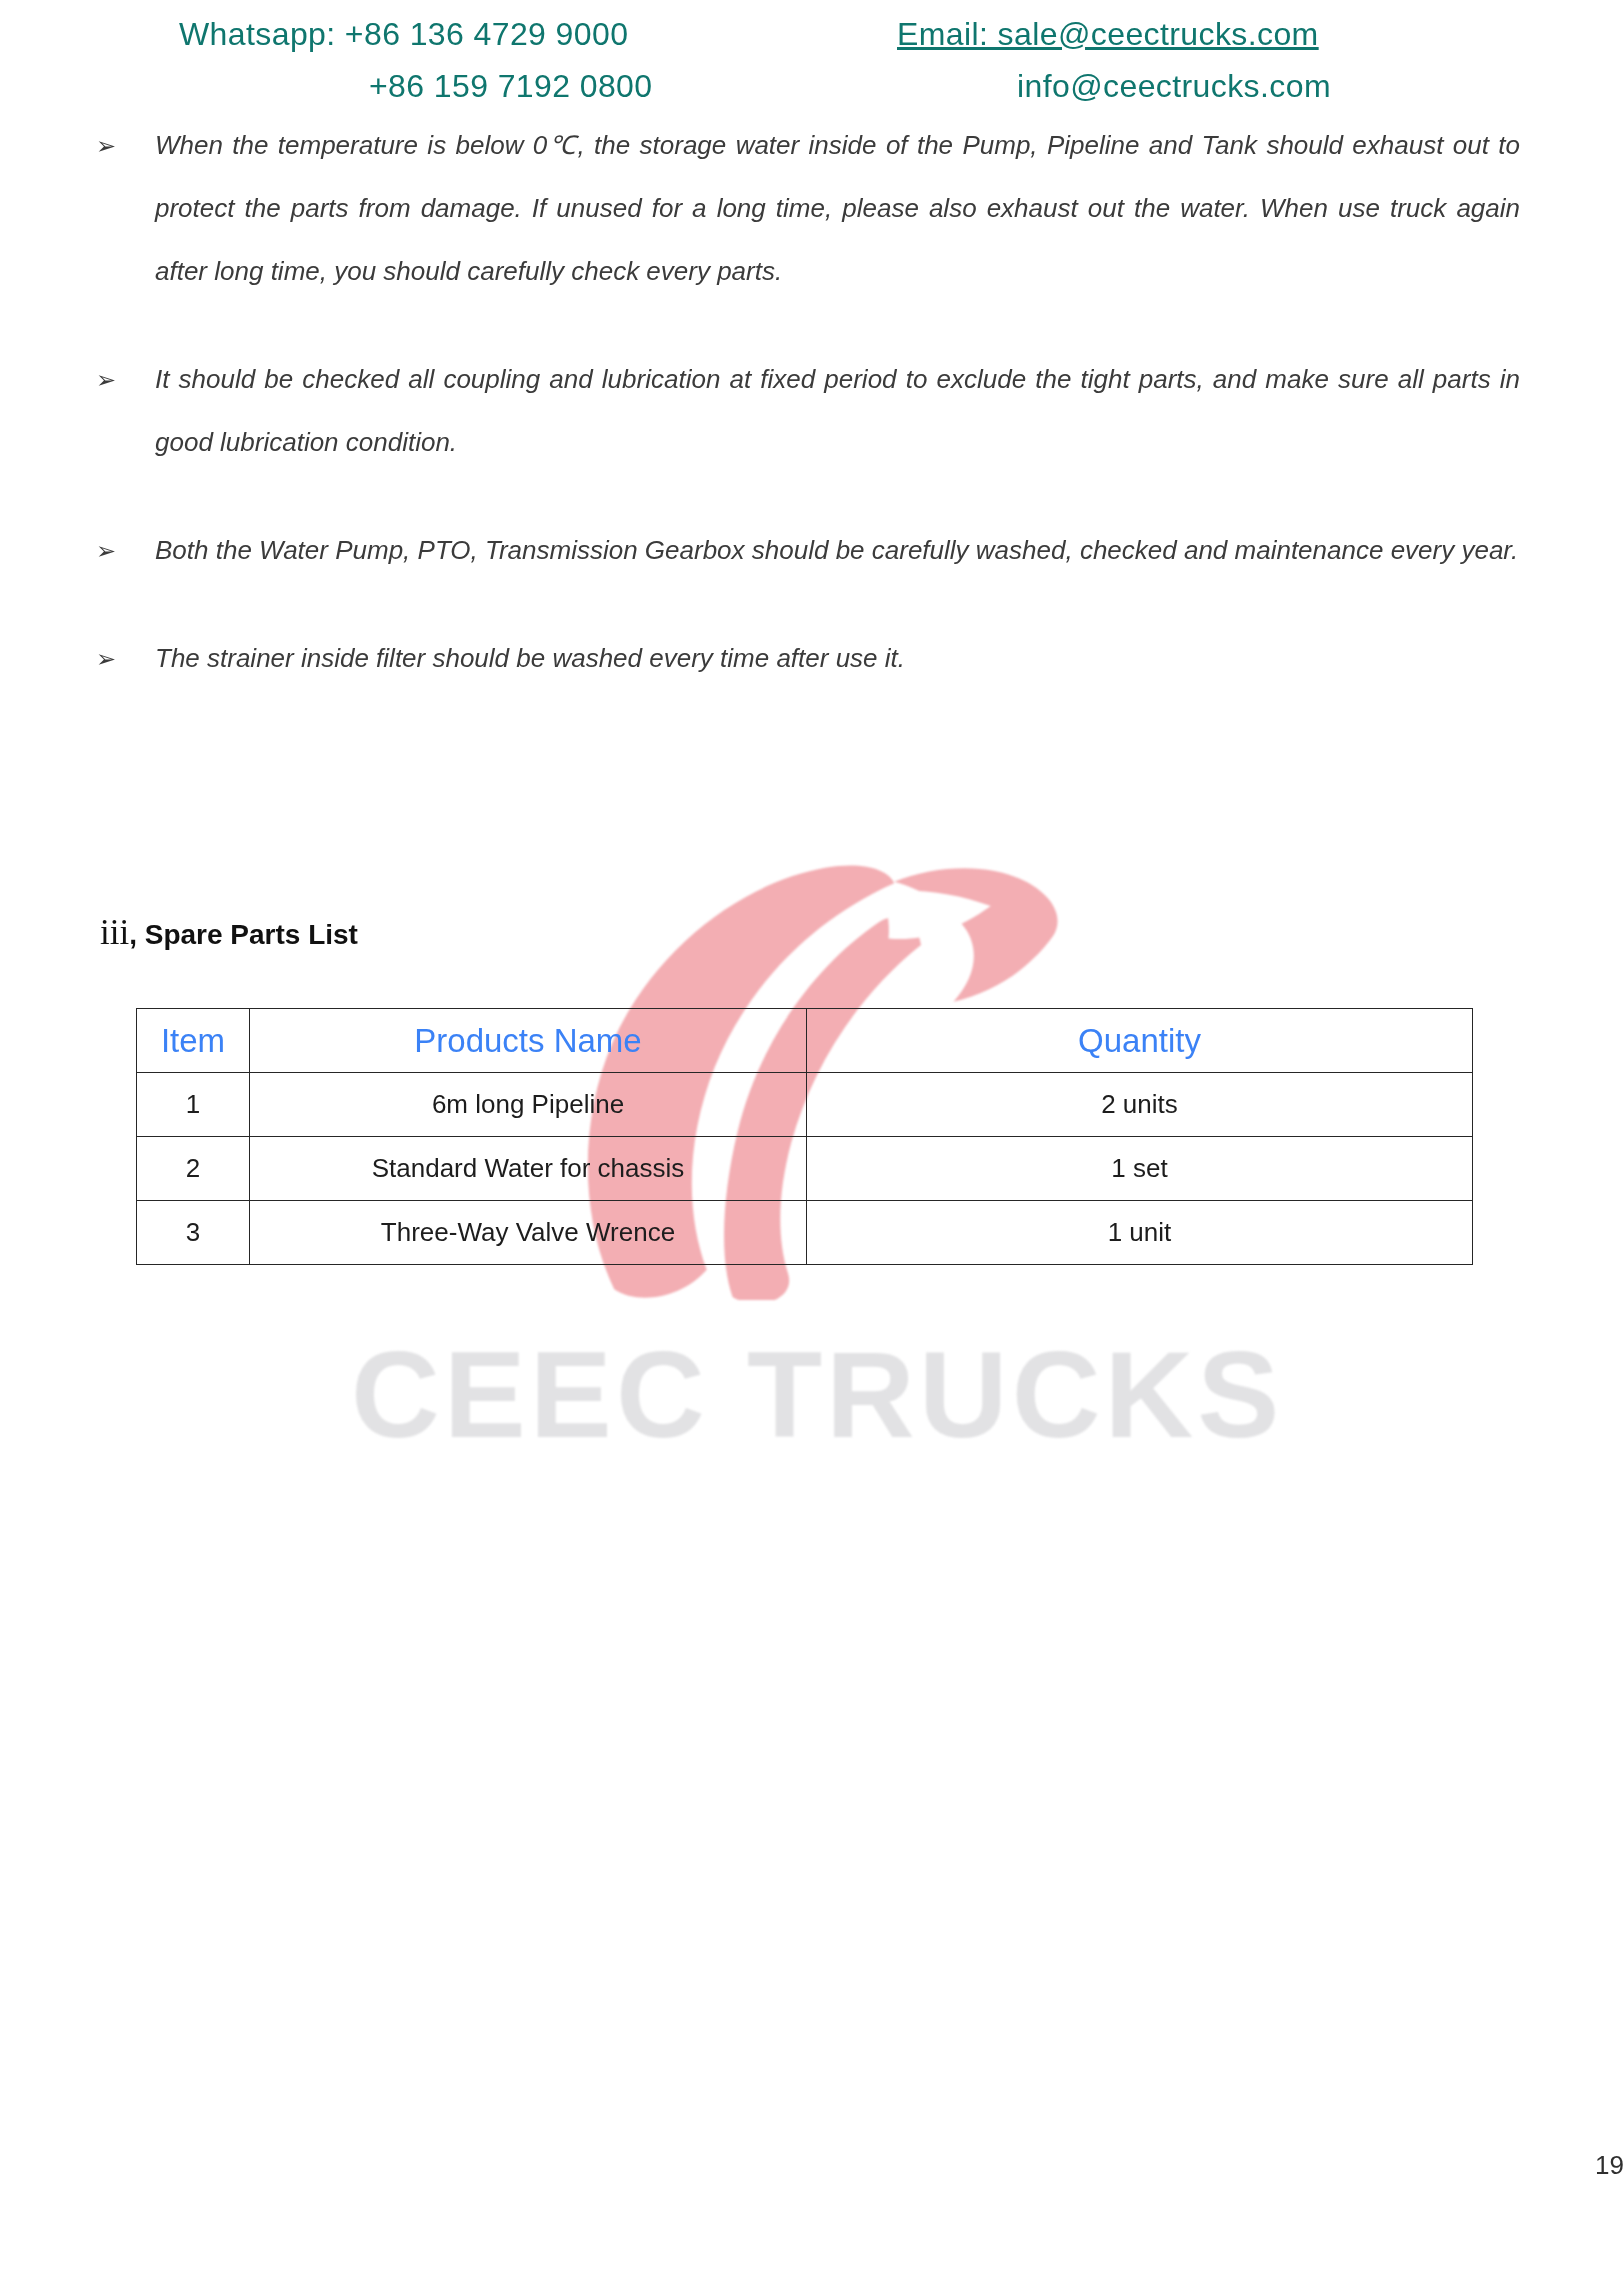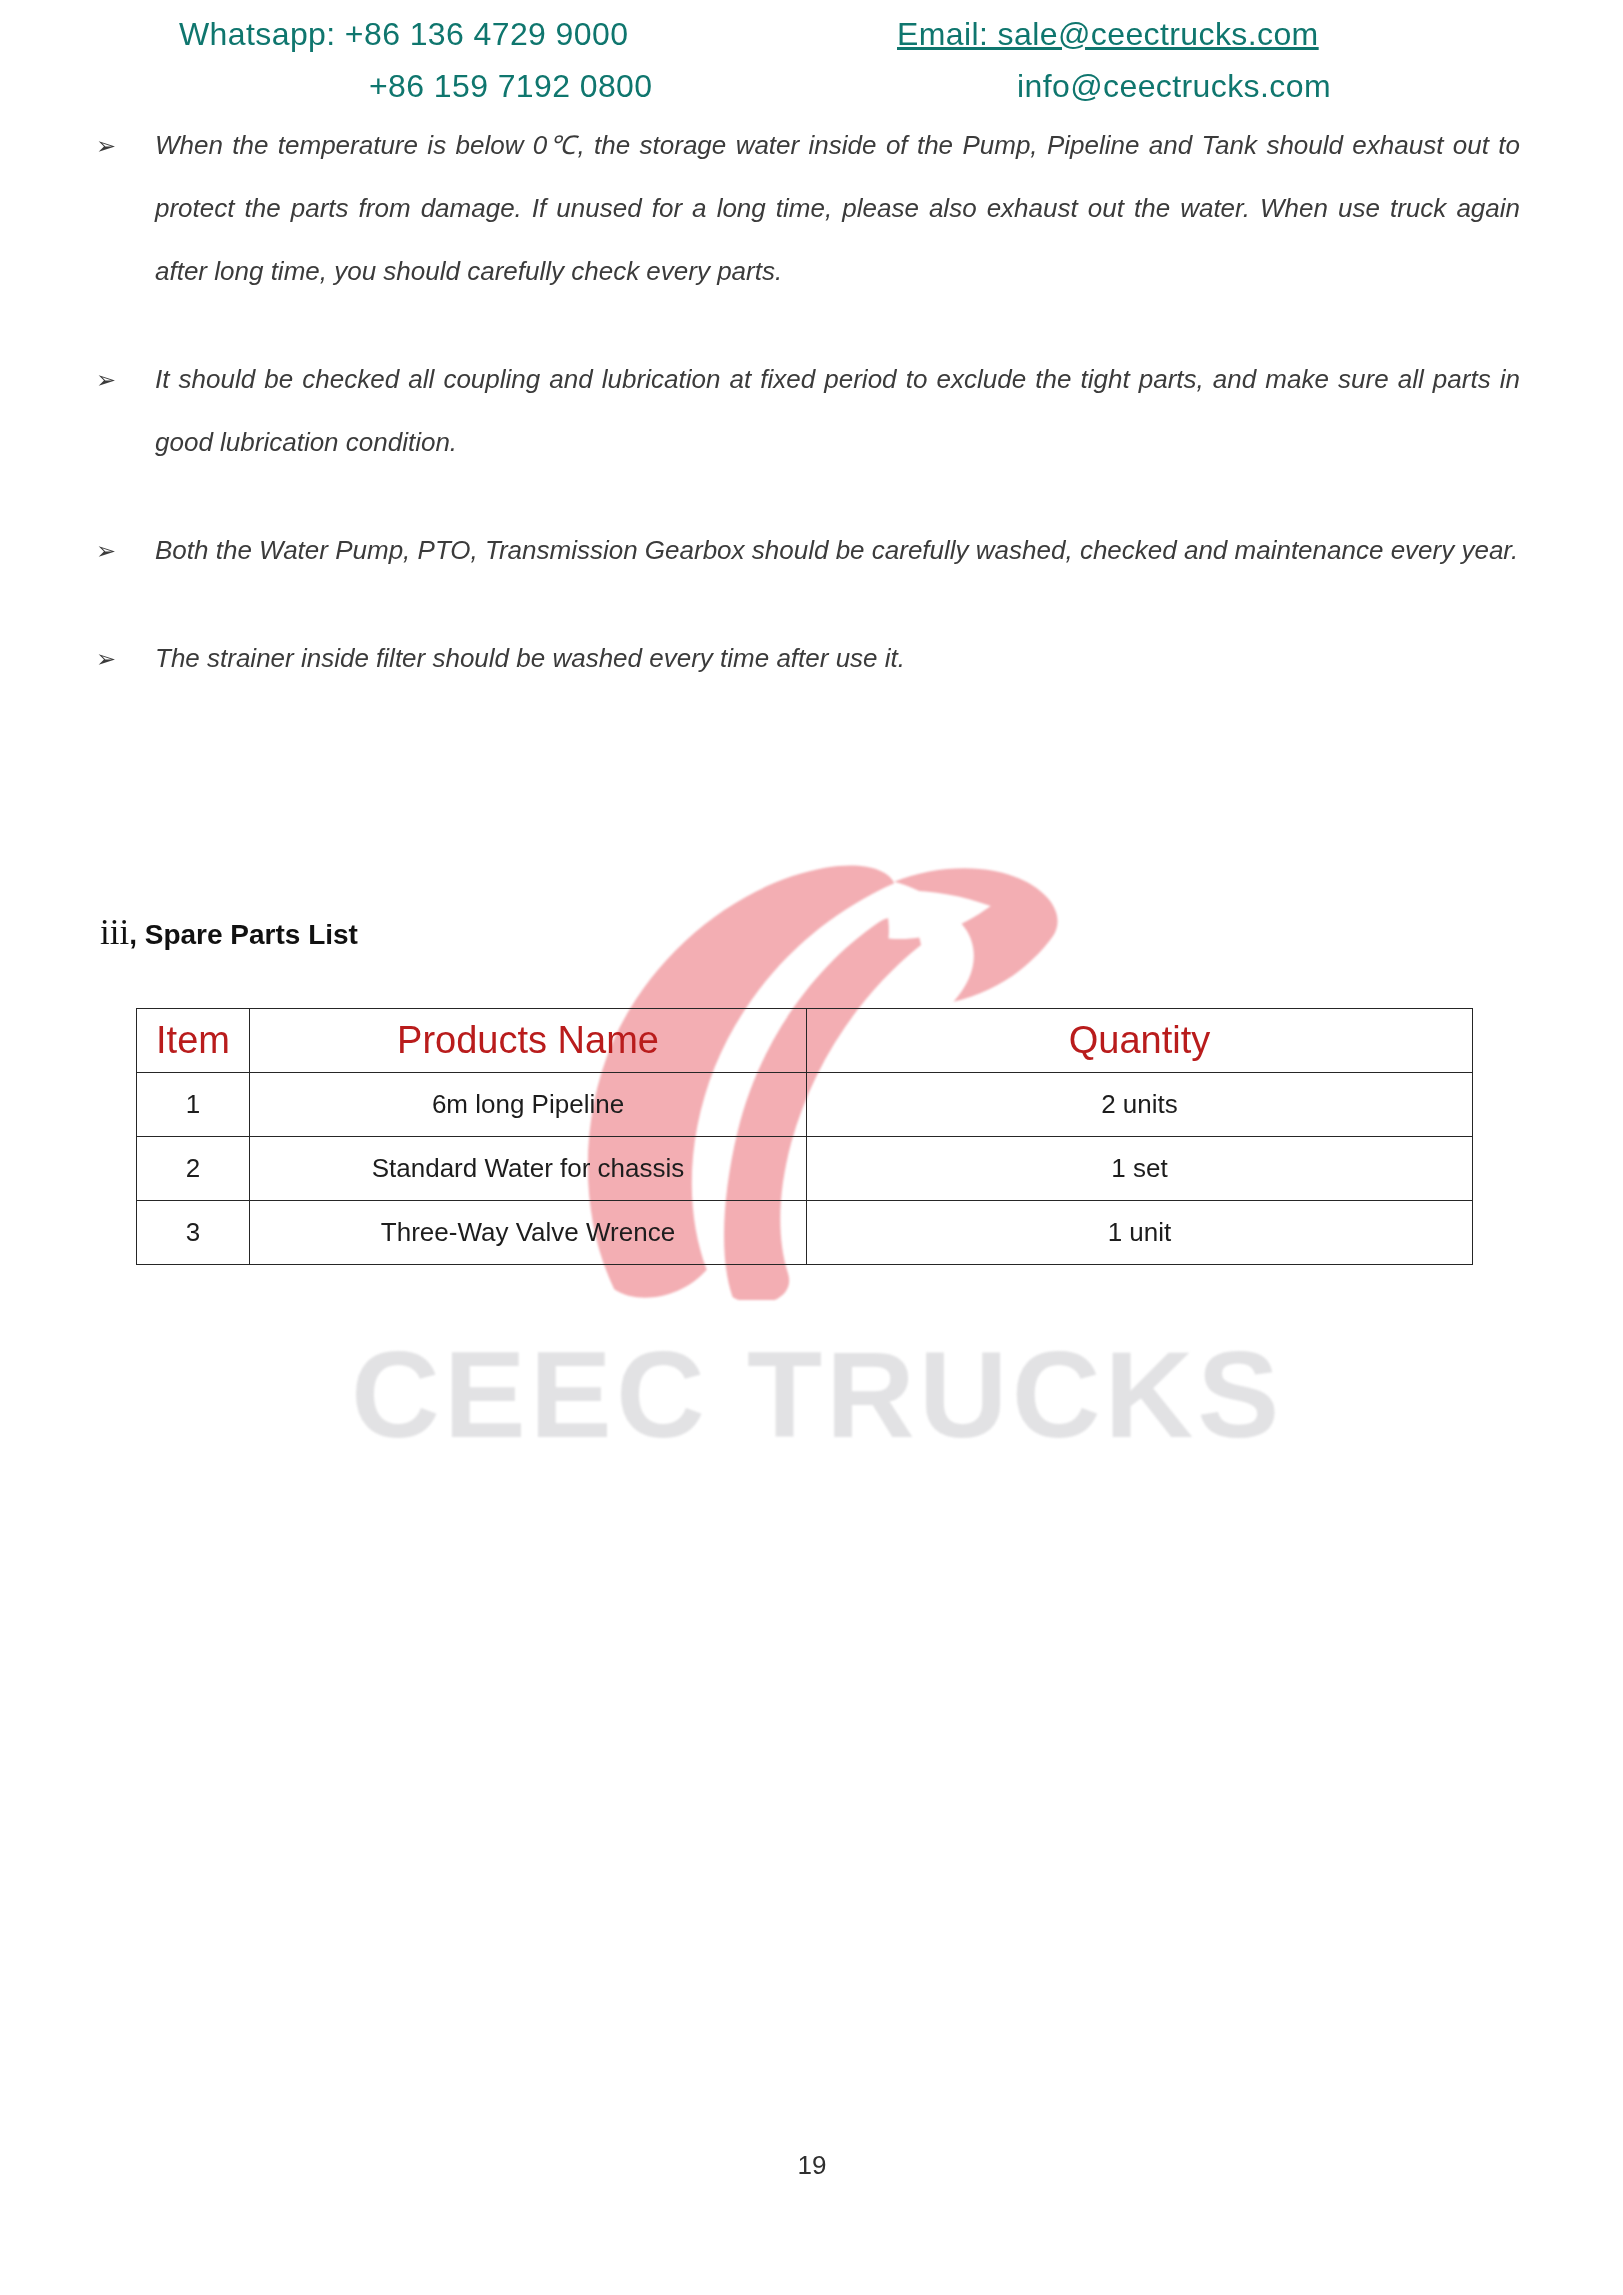--- a/index.html
+++ b/index.html
@@ -110,40 +110,40 @@
   .parts-table th, .parts-table td {
     border: 1.6px solid #262626;
     text-align: center;
     vertical-align: middle;
     padding: 0;
     background: transparent;
     font-weight: 400;
   }
   .parts-table th {
     height: 63px;
-    font-size: 38px;
-    color: #b91c1c;
+    font-size: 33px;
+    color: #3b82f6;
     margin-left: 30px;
   }
   .parts-table td {
     height: 63px;
     font-size: 26px;
     color: #1d1d1d;
   }
   .col-item { width: 113px; }
   .col-name { width: 557px; }
   .col-qty  { width: 666px; }
 
   
   .page-number {
     position: absolute;
     left: 0;
     top: 2150px;
     width: 100%;
-    text-align: center;
+    text-align: right;
     font-size: 26px;
     color: #2f2f2f;
   }
 </style>
 </head>
 <body>
 
 <div class="page">
 
   <div class="contact-line wa1">Whatsapp: +86 136 4729 9000</div>

